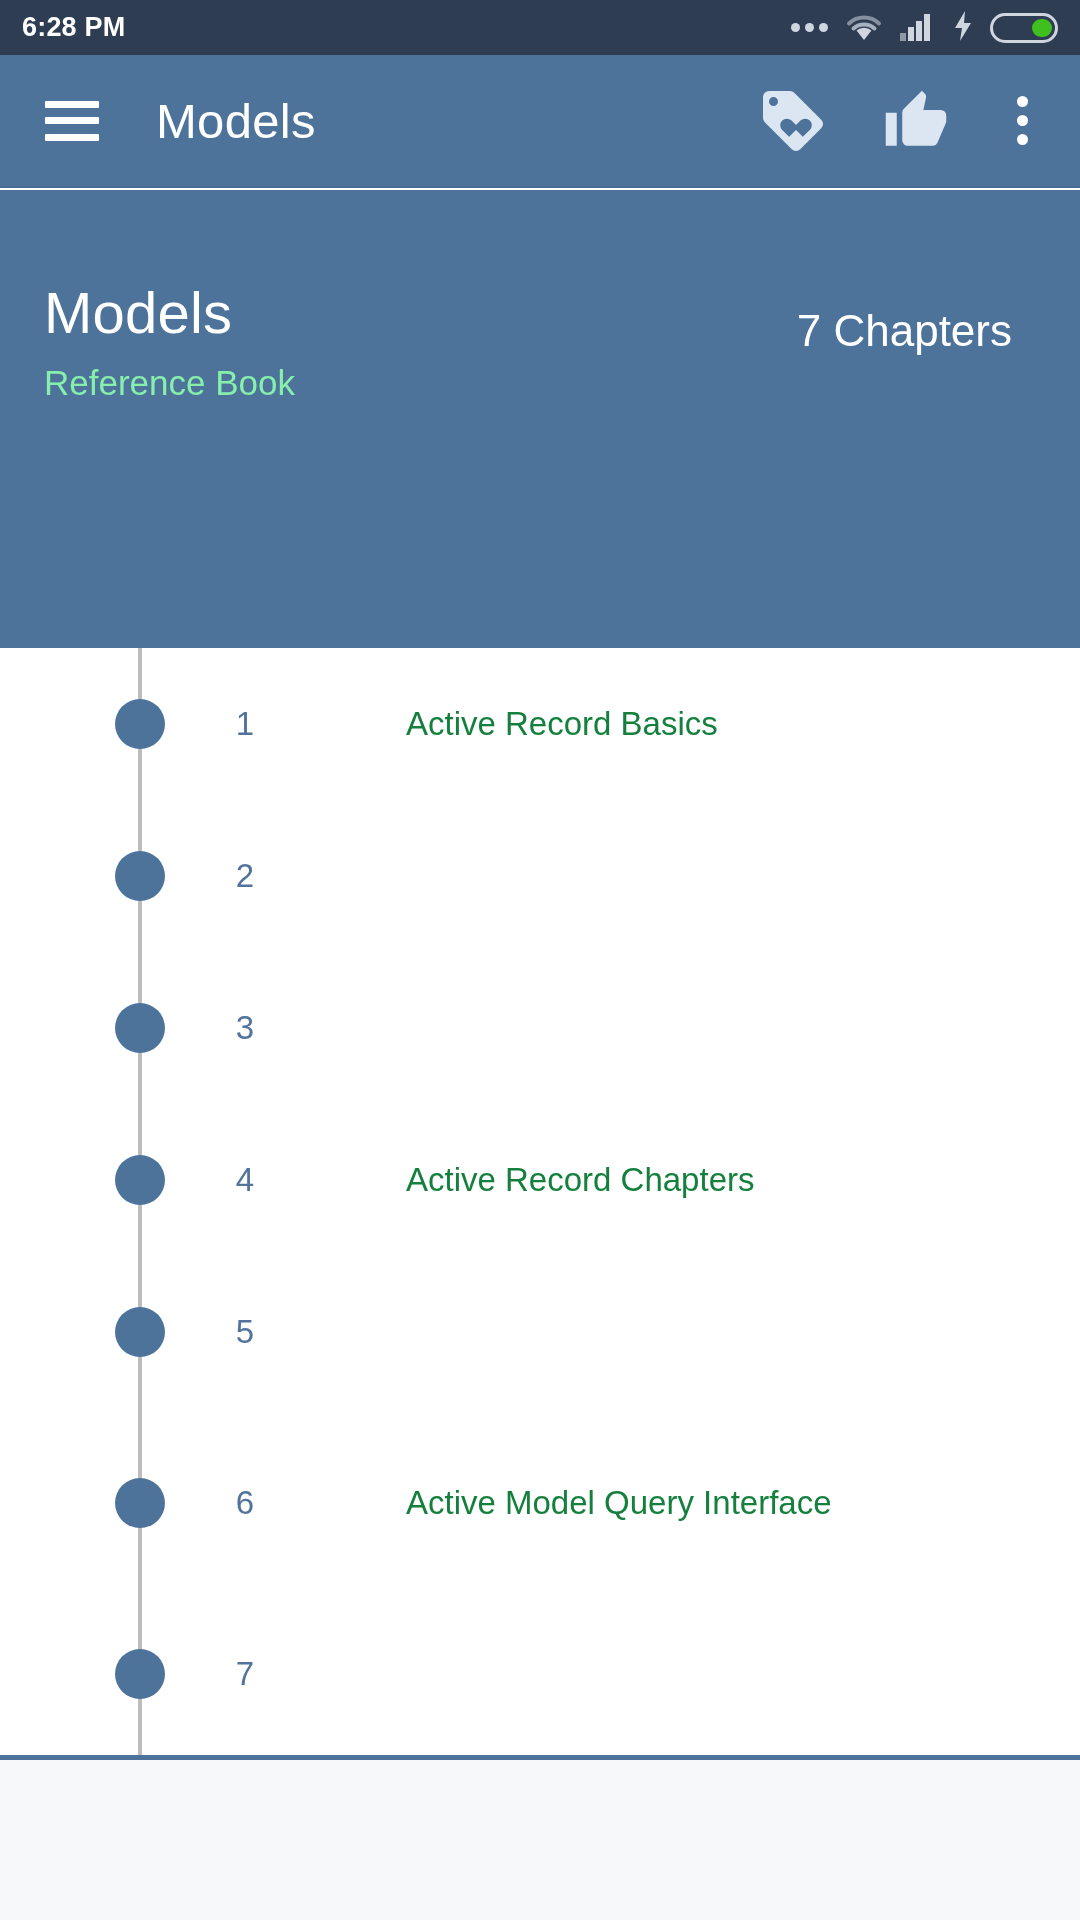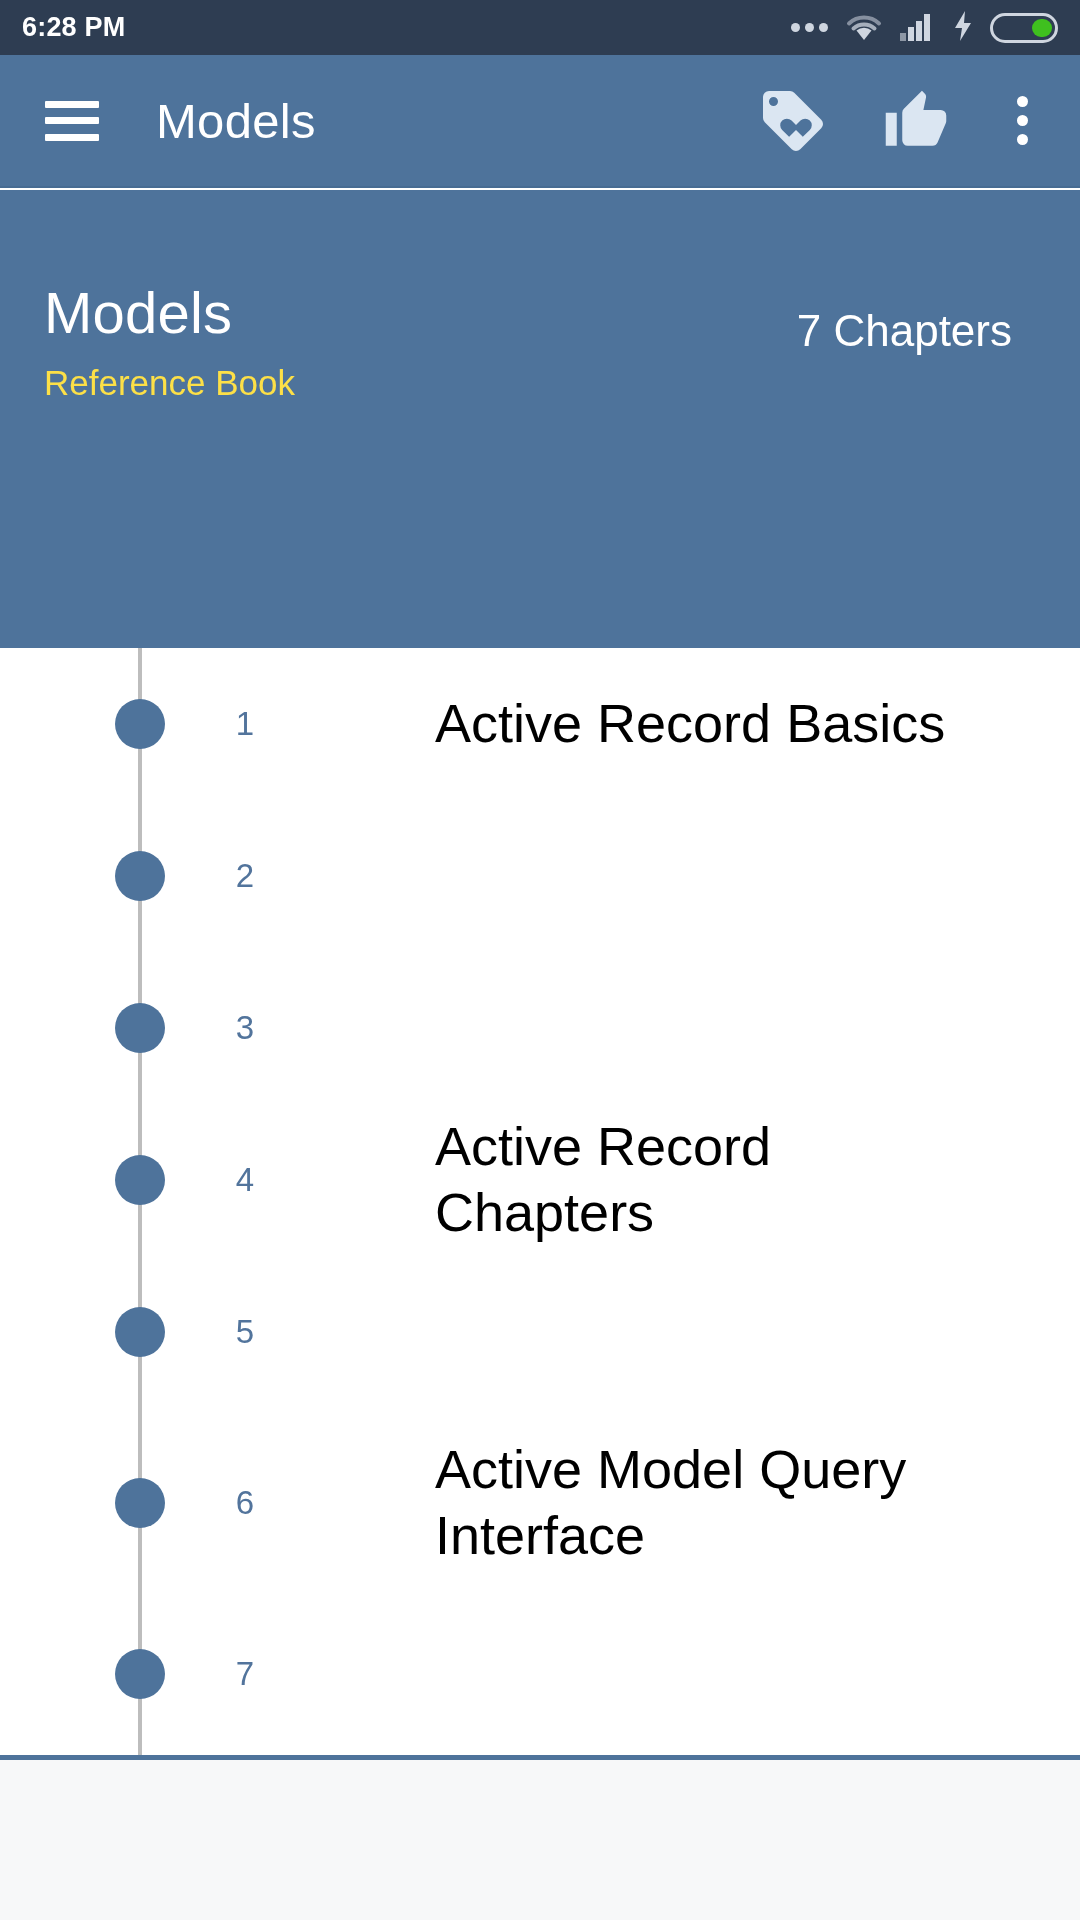--- a/index.html
+++ b/index.html
@@ -158,21 +158,21 @@
     color: #ffffff;
     font-size: 58px;
     line-height: 1;
     font-weight: normal;
     letter-spacing: 0.2px;
   }
   .hero-subtitle {
     position: absolute;
     left: 44px;
     top: 175px;
-    color: #fde047;
+    color: #86efac;
     font-size: 35px;
     line-height: 1;
     font-weight: normal;
   }
   .hero-count {
     position: absolute;
     right: 68px;
     top: 107px;
     color: #ffffff;
     font-size: 44px;
@@ -228,26 +228,26 @@
     top: 50%;
     transform: translateY(-50%);
     width: 80px;
     text-align: center;
     color: #52749c;
     font-size: 33px;
     font-weight: normal;
   }
   .chapter-title {
     position: absolute;
-    left: 435px;
+    left: 406px;
     top: 50%;
     transform: translateY(-50%);
     width: 560px;
-    color: #000000;
-    font-size: 54px;
+    color: #15803d;
+    font-size: 33px;
     line-height: 1.22;
     font-weight: normal;
   }
 
   
   .bottom-divider {
     position: absolute;
     left: 0;
     top: 1755px;
     width: 1080px;

